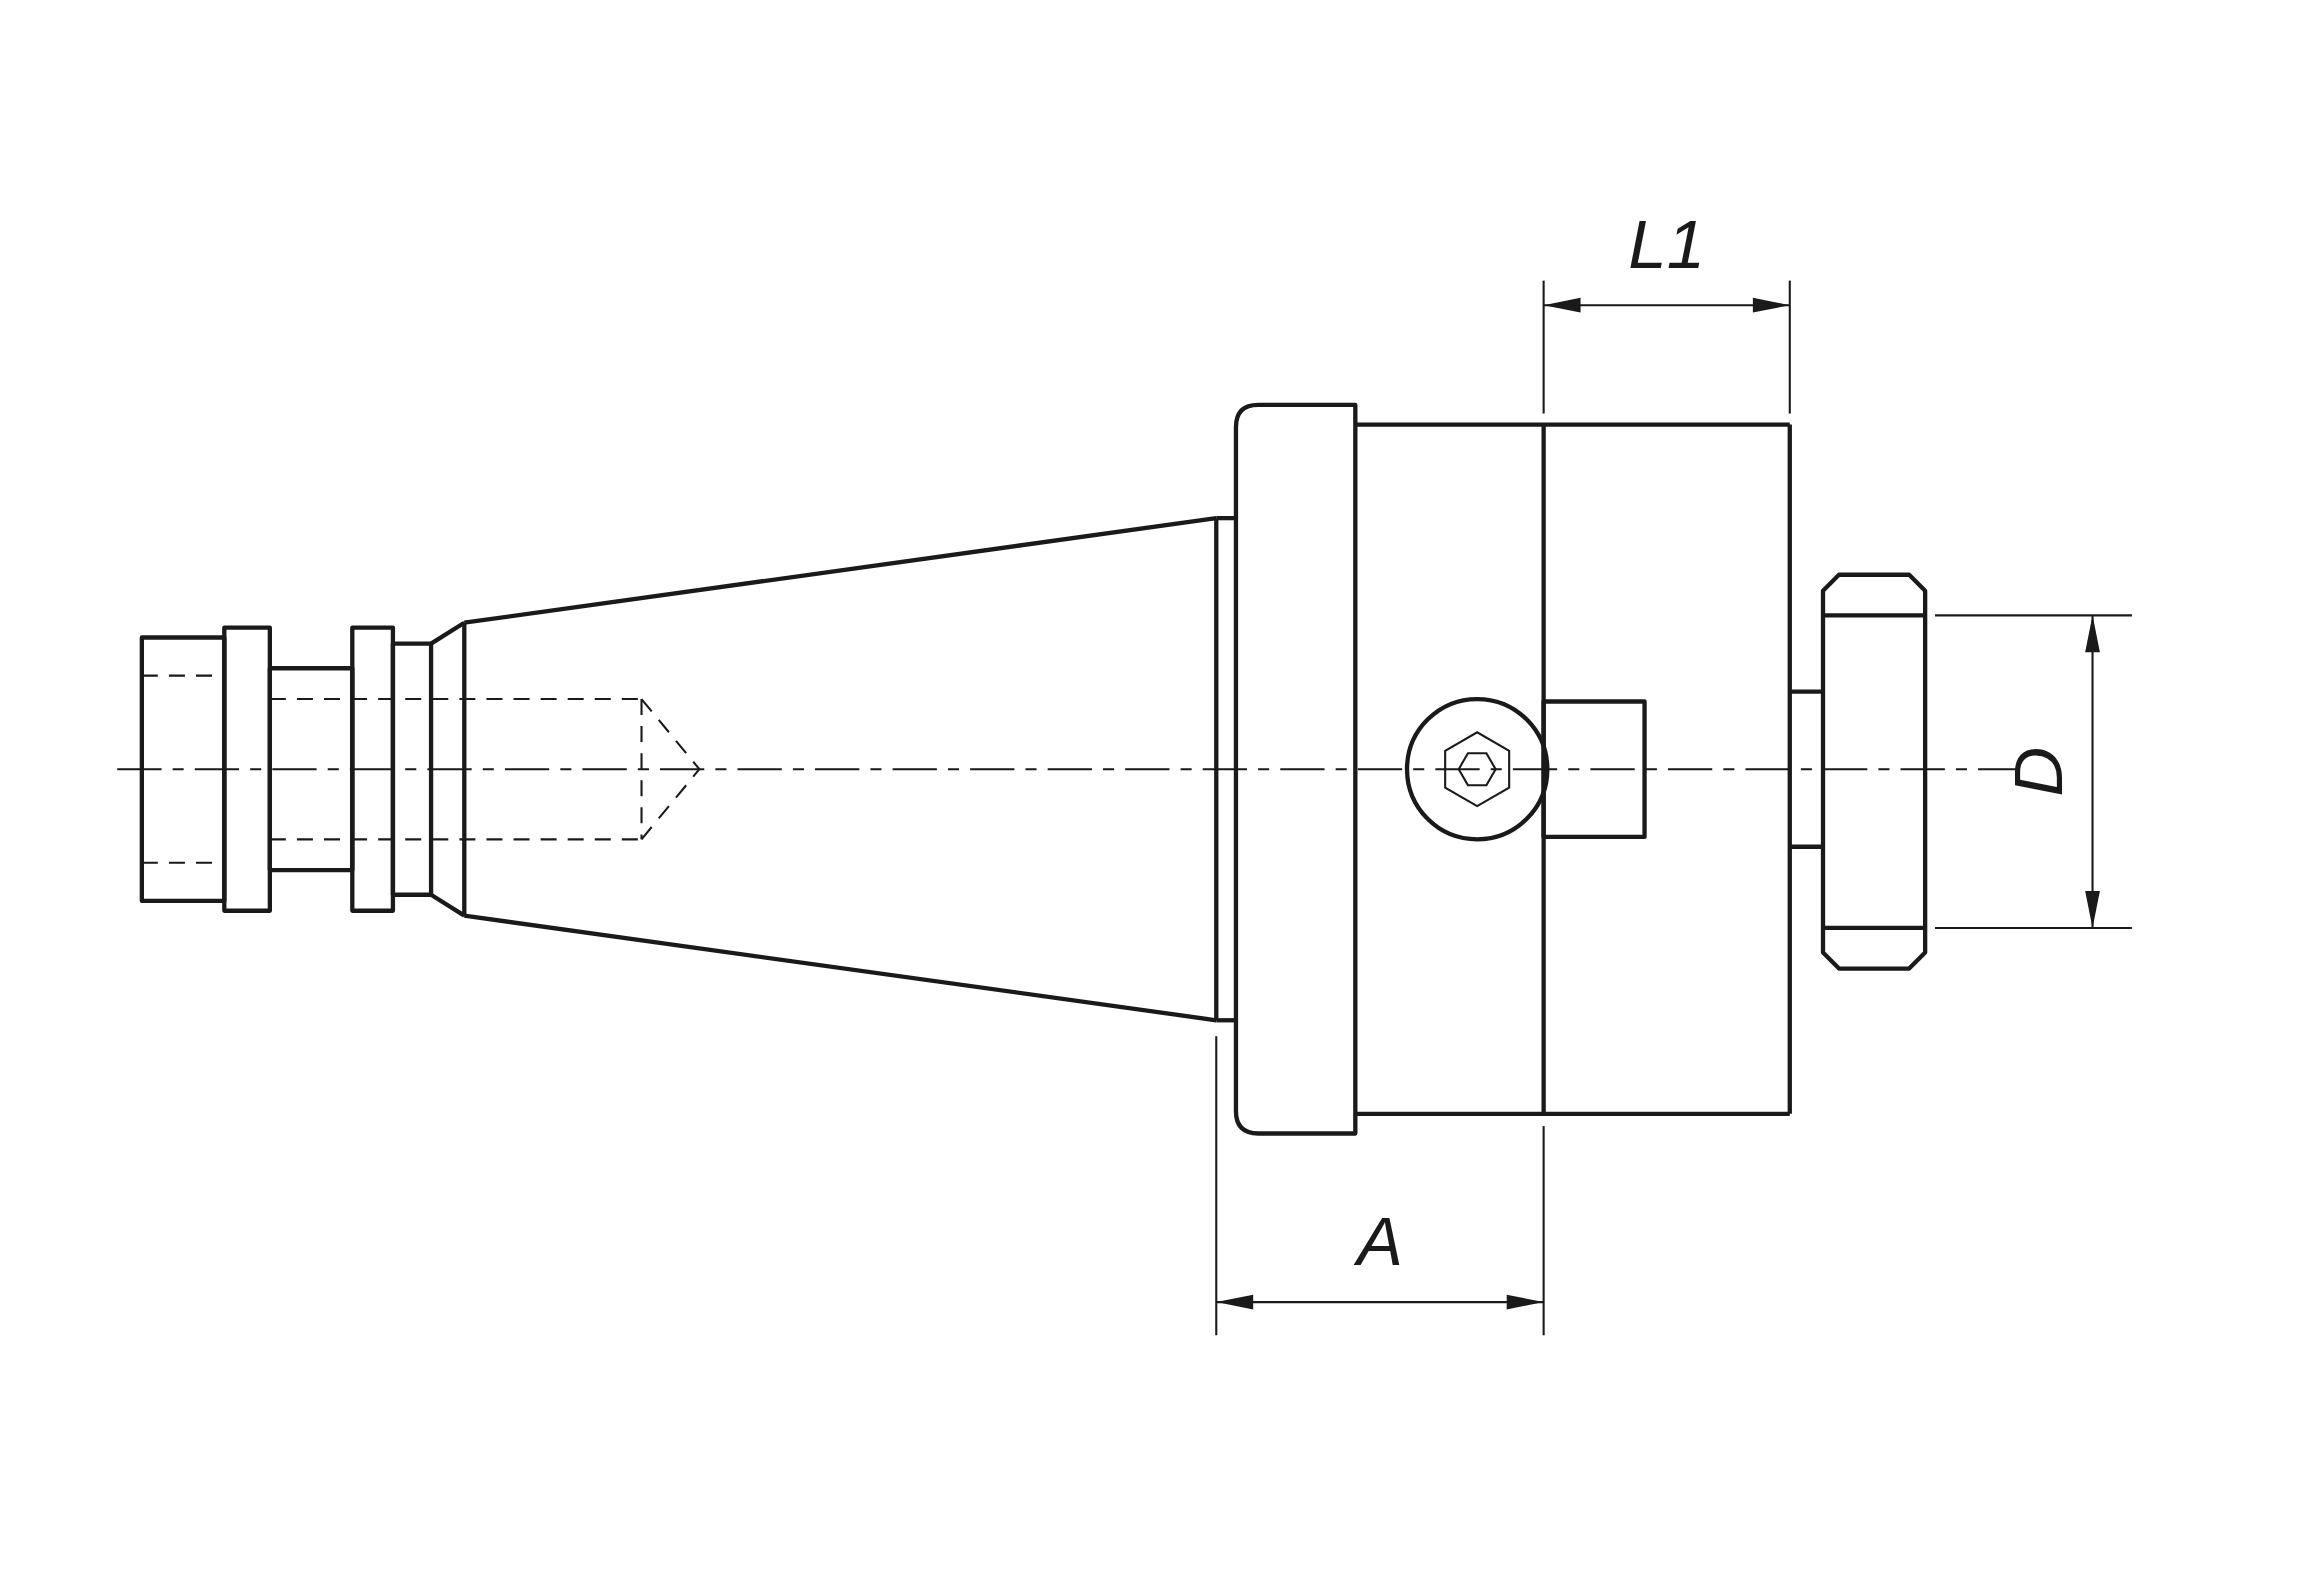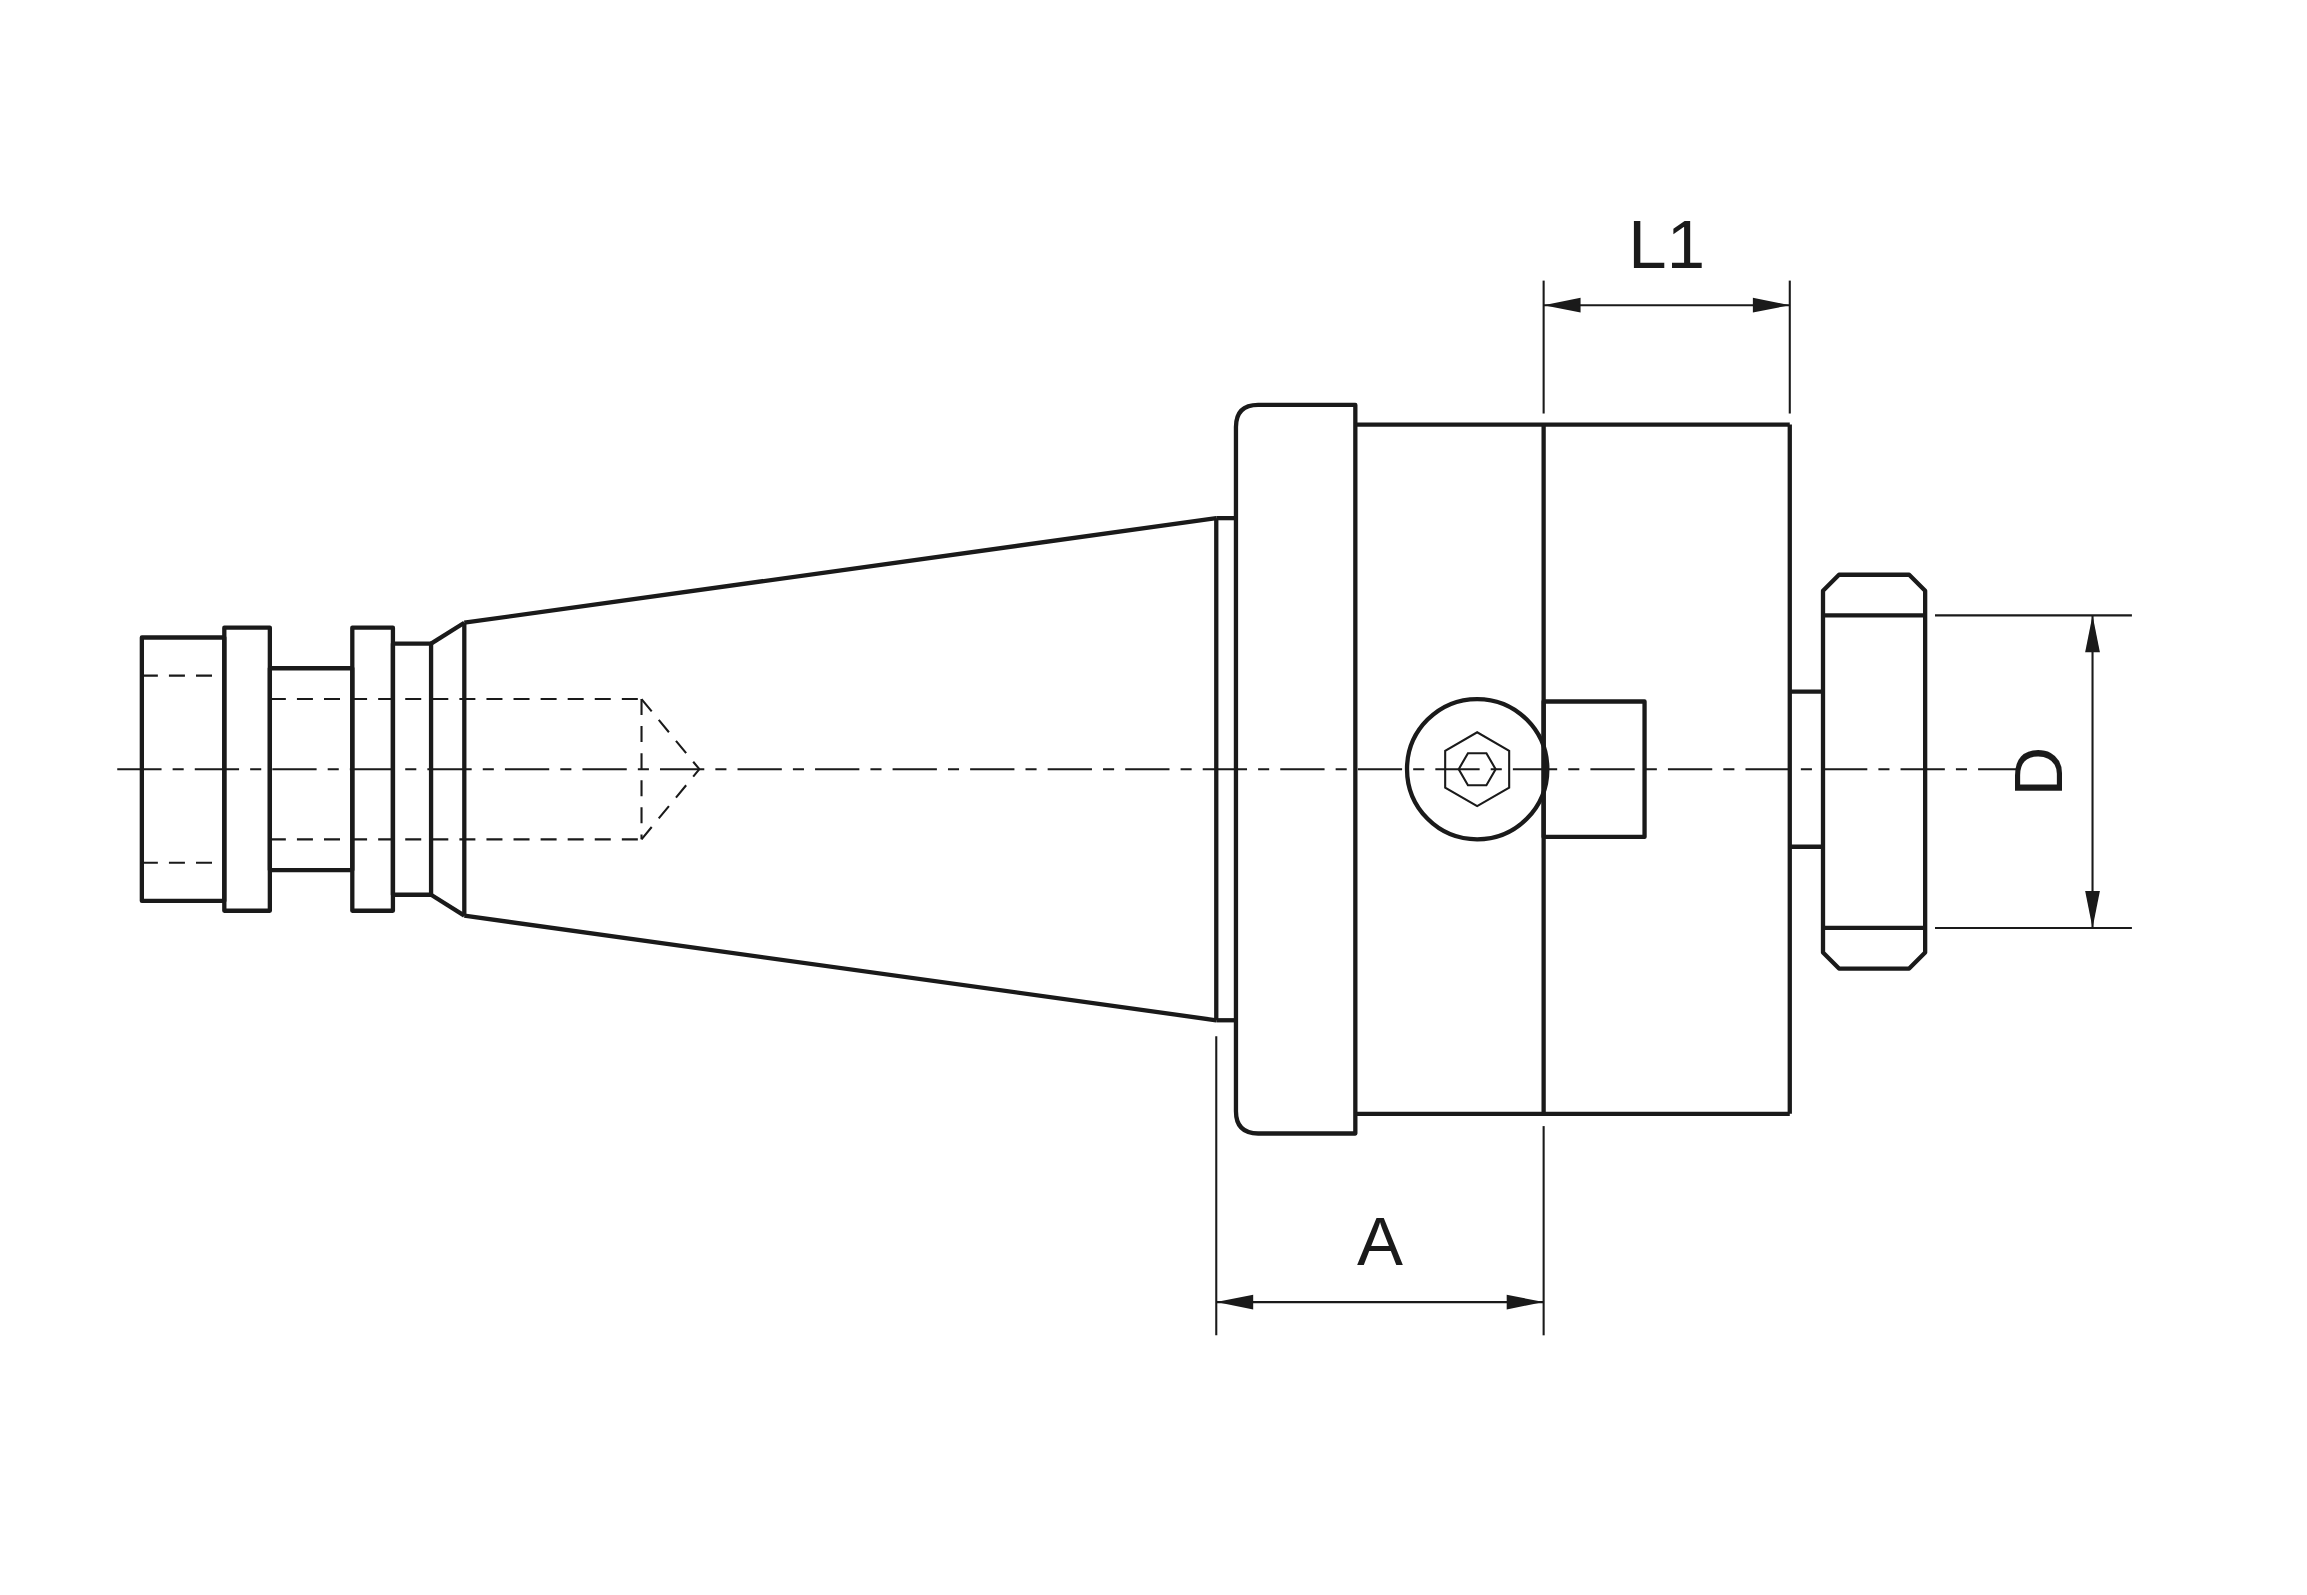--- a/index.html
+++ b/index.html
@@ -9,20 +9,21 @@
     width: 100%;
     height: 100%;
   }
   .drawing-wrap {
     width: 100vw;
     height: 100vh;
     display: flex;
     align-items: center;
     justify-content: center;
     background: #ffffff;
+    font-style: italic;
   }
   svg {
     display: block;
     width: 100%;
     height: 100%;
   }
   .outline {
     stroke: #1a1a1a;
     stroke-width: 3.5;
     fill: none;

